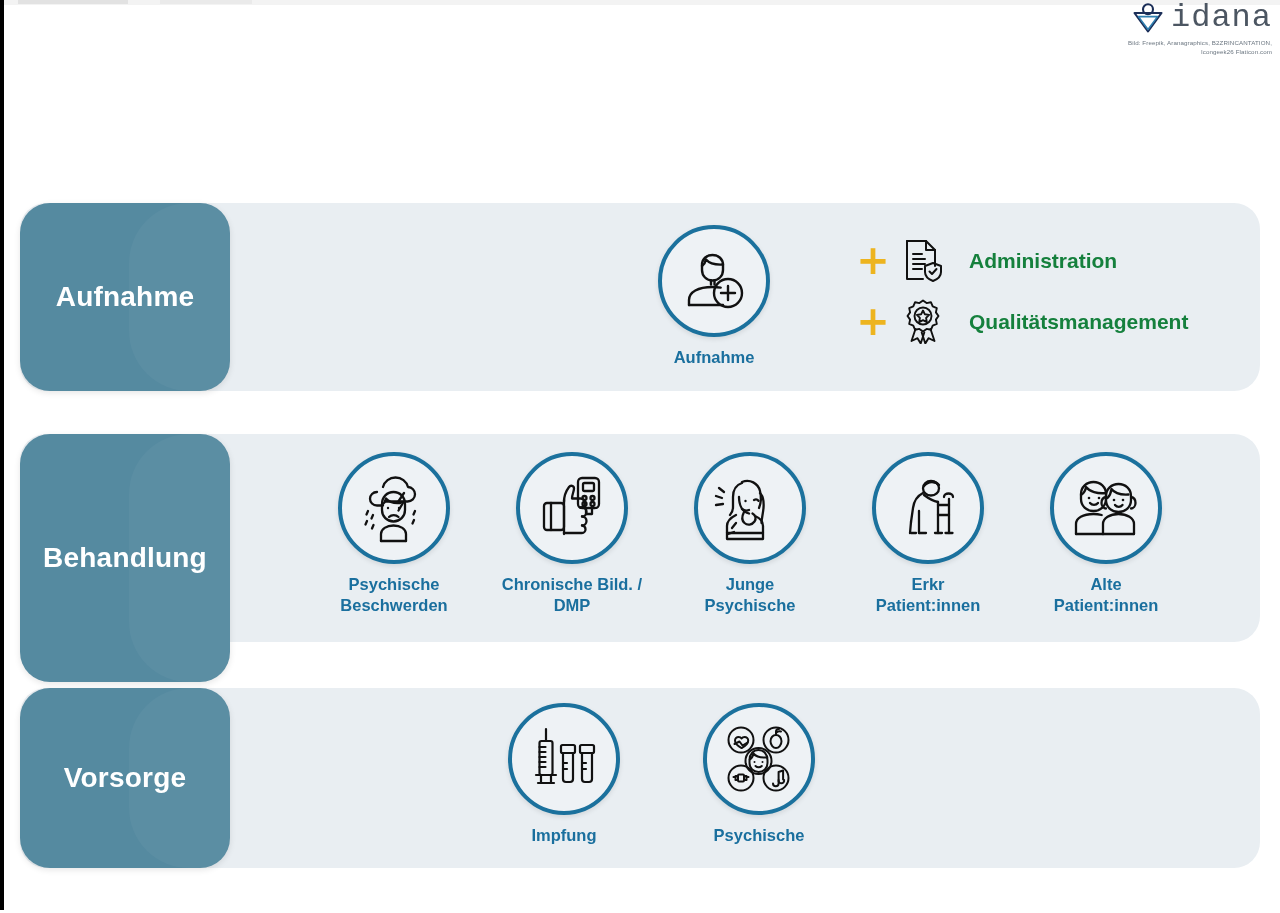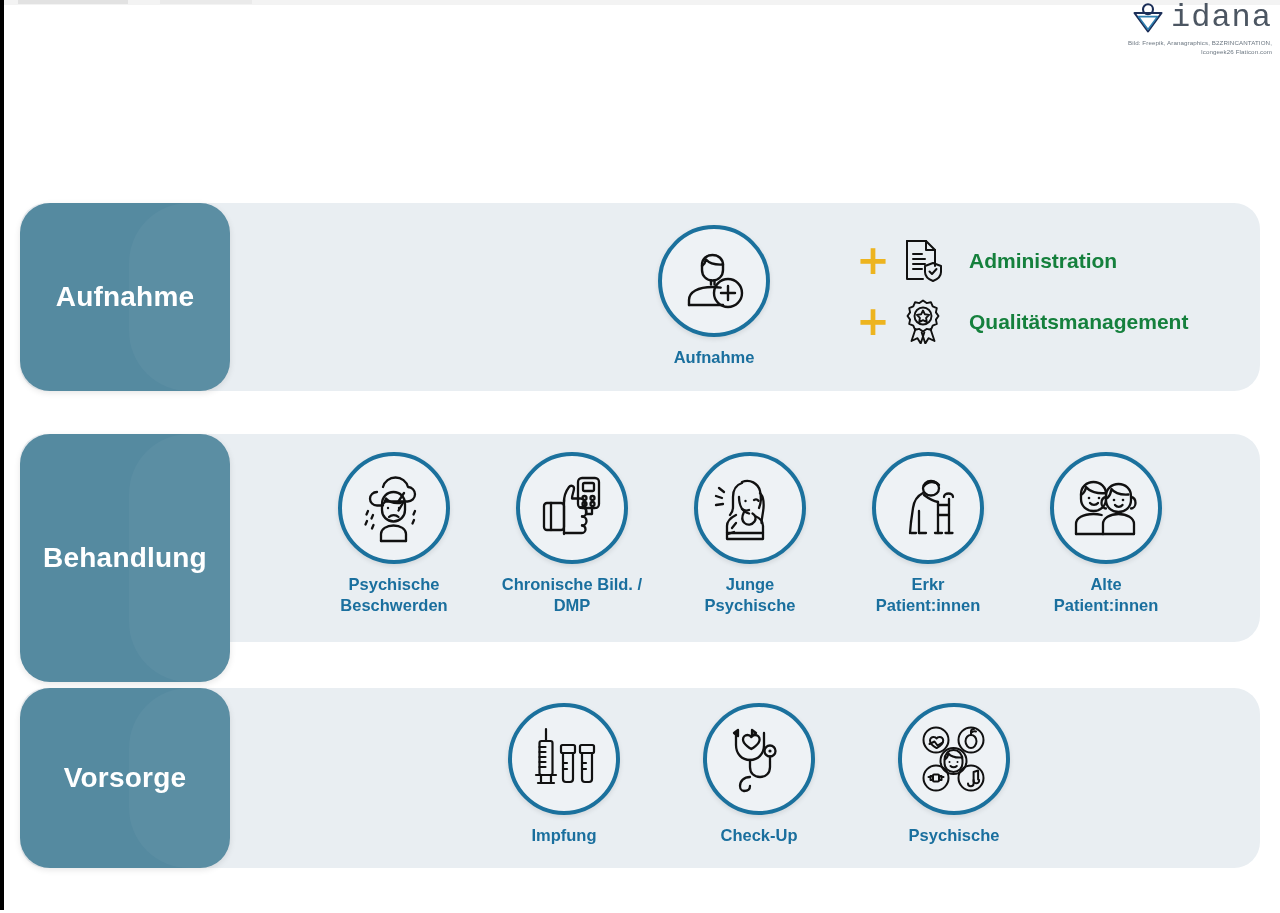--- a/index.html
+++ b/index.html
@@ -347,37 +347,20 @@
           <path d="M36 30v26a3 3 0 003 3h4a3 3 0 003-3V30"></path>
           <path d="M36 40h4M36 46h4"></path>
           <rect x="53" y="22" width="14" height="8" rx="1.5"></rect>
           <path d="M55 30v26a3 3 0 003 3h4a3 3 0 003-3V30"></path>
           <path d="M55 40h4M55 46h4"></path>
         </svg>
       </div>
       <div class="item-label">Impfung</div>
     </div>
 
-    <div class="item">
-      <div class="circle">
-        <svg width="76" height="70" viewBox="0 0 76 70" fill="none" stroke="#111" stroke-width="2.3" stroke-linecap="round" stroke-linejoin="round">
-          <path d="M17 6l-4 3 4 3z"></path>
-          <path d="M31 6l4 3-4 3z"></path>
-          <path d="M15 9v12c0 9 6 15 14 15s14-6 14-15V9"></path>
-          <path d="M29 36v7c0 6 4 10 10 10s10-4 10-10v-6"></path>
-          <circle cx="49" cy="27" r="5.5"></circle>
-          <circle cx="49" cy="27" r="1.6" fill="#111" stroke="none"></circle>
-          <path d="M49 32.5v4"></path>
-          <path d="M29 53c-6 0-10 4-10 9s4 5 4 5"></path>
-          <path d="M23 67c4 0 6-2 6-5"></path>
-          <path d="M29 17.5c0-2.5 2-4.5 4.5-4.5 1.6 0 3 .8 3.8 2 .8-1.2 2.2-2 3.8-2 2.5 0 4.5 2 4.5 4.5 0 5-8.3 9.5-8.3 9.5S29 22.5 29 17.5z" transform="translate(-7,-2)"></path>
-        </svg>
-      </div>
-      <div class="item-label">Check-Up</div>
-    </div>
 
     <div class="item">
       <div class="circle">
         <svg width="76" height="74" viewBox="0 0 76 74" fill="none" stroke="#111" stroke-width="2" stroke-linecap="round" stroke-linejoin="round">
           <circle cx="20" cy="18" r="12.5"></circle>
           <path d="M14 18.5c0-2 1.6-3.6 3.6-3.6 1.3 0 2.4.6 3 1.6.6-1 1.7-1.6 3-1.6 2 0 3.6 1.6 3.6 3.6 0 4-6.6 7.6-6.6 7.6S14 22.5 14 18.5z"></path>
           <path d="M13.5 22l5-2.5 3 4 5-3"></path>
           <circle cx="55" cy="18" r="12.5"></circle>
           <path d="M55 13c-3 0-5.5 2.6-5.5 6.2 0 3.8 2.8 6.8 5.5 6.8s5.5-3 5.5-6.8c0-3.6-2.5-6.2-5.5-6.2z"></path>
           <path d="M55 13v-3.5c0-1.5 1.4-2.5 3-2.5"></path>

